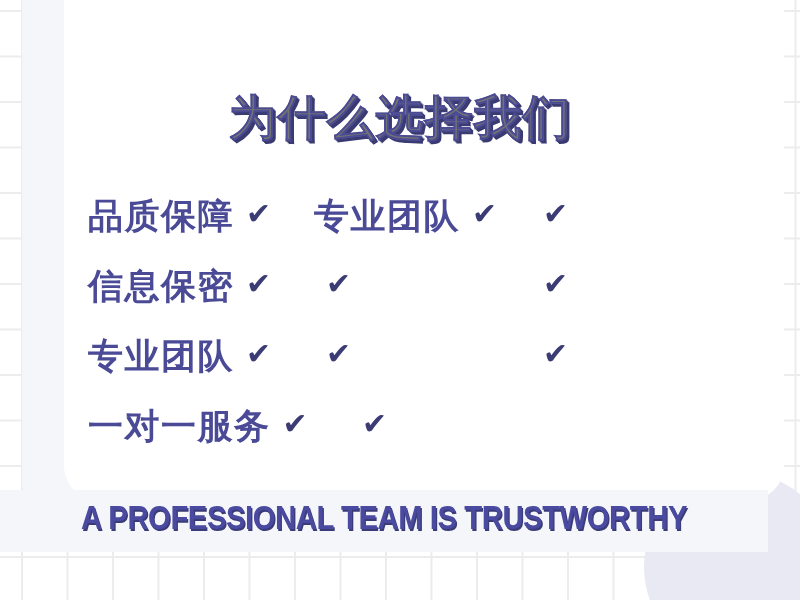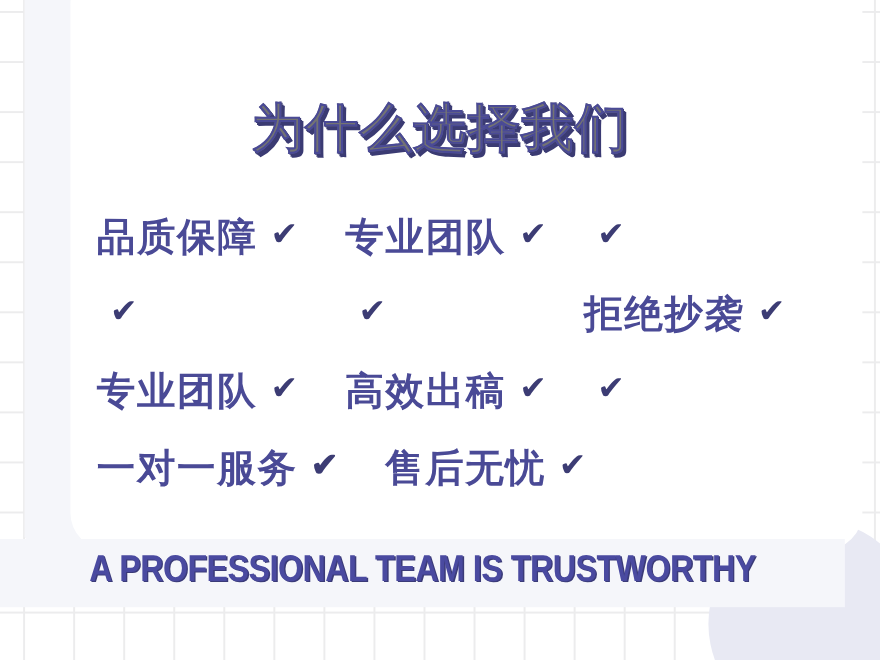--- a/index.html
+++ b/index.html
@@ -143,21 +143,21 @@
     color: #3c3c74;
     font-weight: 900;
     line-height: 1;
     transform: translateY(-1px);
   }
   
   .feature-row .feature-item:nth-child(1) { width: 227px; }
   .feature-row .feature-item:nth-child(2) { width: 218px; }
   .feature-row .feature-item:nth-child(3) { width: 200px; }
 
-  .feature-row.row-4 .feature-item:nth-child(1) { width: 240px; font-family: Liberation Serif, serif; }
+  .feature-row.row-4 .feature-item:nth-child(1) { width: 240px; }
   .feature-row.row-4 .feature-item:nth-child(2) { width: 220px; padding-left: 22px; }
 
   
   .footer-band {
     position: absolute;
     left: 0;
     top: 490px;
     width: 768px;
     height: 62px;
     background: #f5f6fa;
@@ -213,52 +213,50 @@
           <span class="feature-label">专业团队</span>
           <span class="check">✔</span>
         </div>
         <div class="feature-item">
           <span class="check">✔</span>
         </div>
       </div>
 
       <div class="feature-row row-2">
         <div class="feature-item">
-          <span class="check">✔</span>
-        </div>
-        <div class="feature-item">
-          <span class="check">✔</span>
-        </div>
-        <div class="feature-item">
-          <span class="feature-label">拒绝抄袭</span>
+          <span class="feature-label">信息保密</span>
+          <span class="check">✔</span>
+        </div>
+        <div class="feature-item">
+          <span class="check">✔</span>
+        </div>
+        <div class="feature-item">
           <span class="check">✔</span>
         </div>
       </div>
 
       <div class="feature-row row-3">
         <div class="feature-item">
           <span class="feature-label">专业团队</span>
           <span class="check">✔</span>
         </div>
         <div class="feature-item">
-          <span class="feature-label">高效出稿</span>
           <span class="check">✔</span>
         </div>
         <div class="feature-item">
           <span class="check">✔</span>
         </div>
       </div>
 
       <div class="feature-row row-4">
         <div class="feature-item">
           <span class="feature-label">一对一服务</span>
           <span class="check">✔</span>
         </div>
         <div class="feature-item">
-          <span class="feature-label">售后无忧</span>
           <span class="check">✔</span>
         </div>
       </div>
 
     </div>
 
     <div class="footer-text">A PROFESSIONAL TEAM IS TRUSTWORTHY</div>
 
   </div>
 </div>

